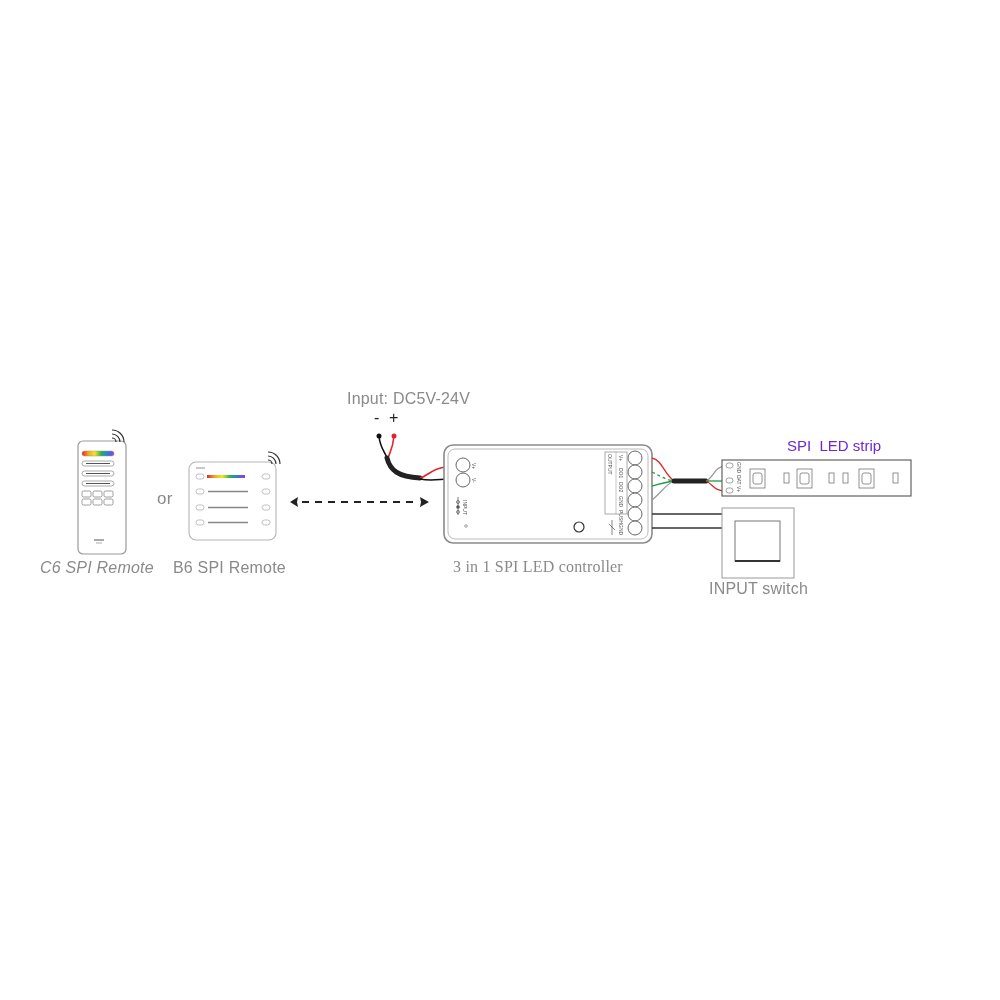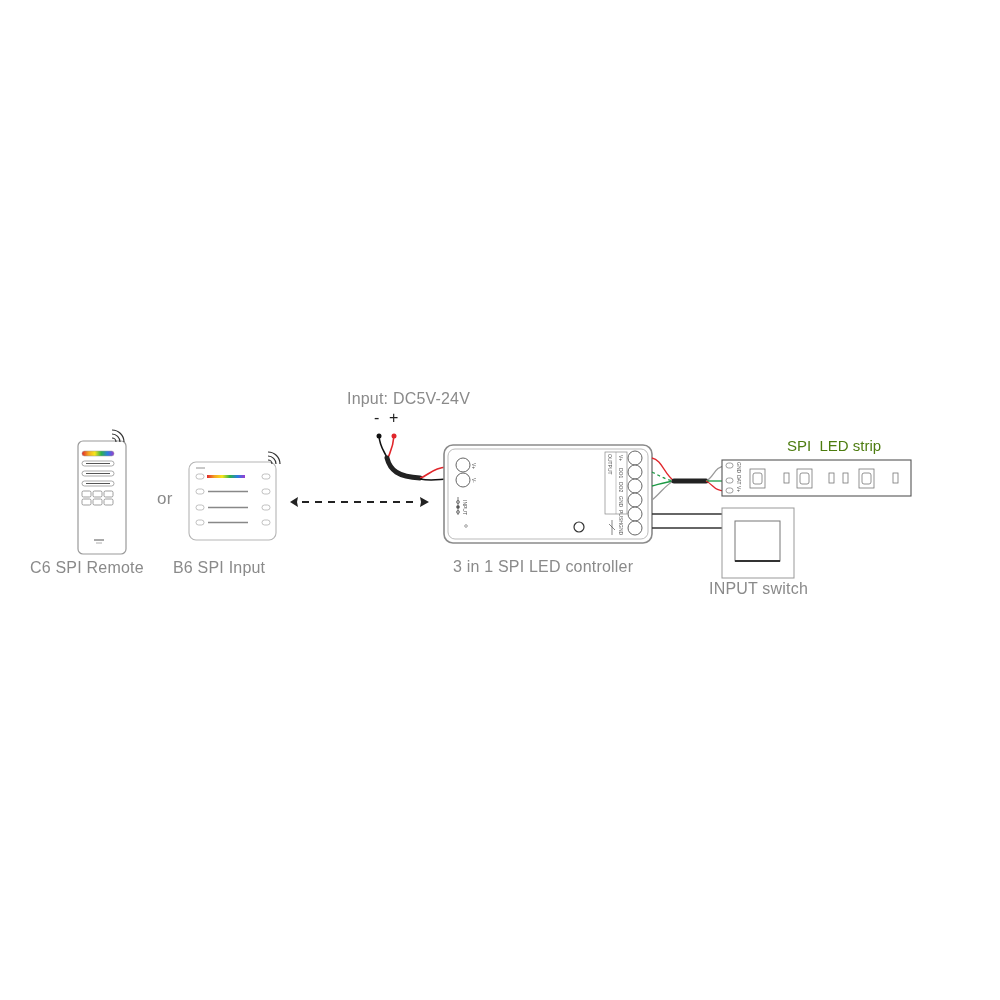--- a/index.html
+++ b/index.html
@@ -1,20 +1,20 @@
 <!DOCTYPE html>
 <html><head>
 <meta charset="utf-8">
 <style>
   html, body { margin:0; padding:0; background:#ffffff; }
   body { width:1000px; height:1000px; position:relative; overflow:hidden;
          font-family:"Liberation Sans", "DejaVu Sans", sans-serif; color:#7a7a7a; }
   .abs { position:absolute; }
   .label { font-size:16px; color:#8a8a8a; white-space:nowrap; letter-spacing:0.2px;text-align:center; }
-  .label-dark { font-size:15px; color:#4d7c0f; white-space:nowrap; }
+  .label-dark { font-size:15px; color:#6d28d9; white-space:nowrap; }
   svg { position:absolute; left:0; top:0; }
   .tiny { font-size:5px; fill:#555; font-family:"Liberation Sans", sans-serif; }
 </style>
 </head>
 <body>
 
 <svg width="1000" height="1000" viewBox="0 0 1000 1000">
 
   <g>
     <rect x="78" y="441" width="48" height="113" rx="5" fill="#fff" stroke="#9a9a9a" stroke-width="1.2"></rect>
@@ -175,20 +175,20 @@
     <line x1="735" y1="561" x2="780" y2="561" stroke="#333" stroke-width="2"></line>
   </g>
 </svg>
 
 <div class="abs label" style="left:347px; top:390px; font-size:16px;">Input: DC5V-24V</div>
 <div class="abs" style="left:374px; top:409px; font-size:16px; color:#222;">-</div>
 <div class="abs" style="left:389px; top:409px; font-size:16px; color:#222;">+</div>
 
 <div class="abs label" style="left:157px; top:489px; font-size:17px;">or</div>
 
-<div class="abs label" style="left:30px; top:559px;">C6 SPI Remote</div>
-<div class="abs label" style="left:173px; top:559px;">B6 SPI Input</div>
+<div class="abs label" style="left:40px; top:559px;font-style:italic;">C6 SPI Remote</div>
+<div class="abs label" style="left:173px; top:559px;">B6 SPI Remote</div>
 
-<div class="abs label" style="left:453px; top:558px;">3 in 1 SPI LED controller</div>
+<div class="abs label" style="left:453px; top:558px;font-family:Liberation Serif, serif;">3 in 1 SPI LED controller</div>
 
 <div class="abs label-dark" style="left:787px; top:437px; white-space:pre;">SPI  LED strip</div>
 
 <div class="abs label" style="left:709px; top:580px;">INPUT switch</div>
 
 </body></html>

